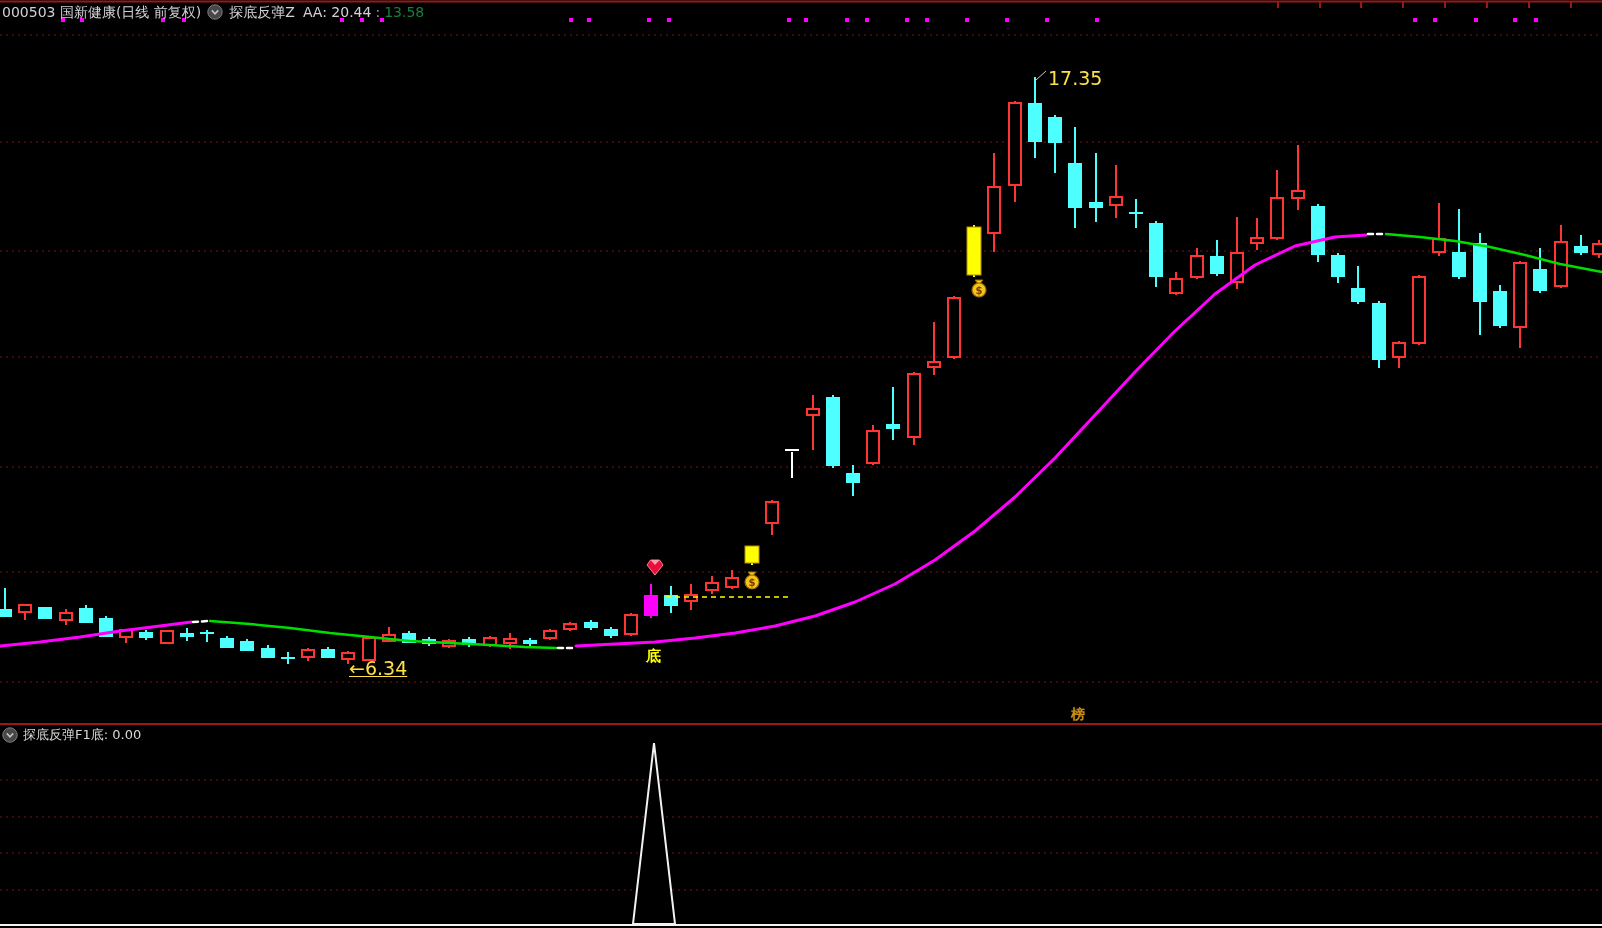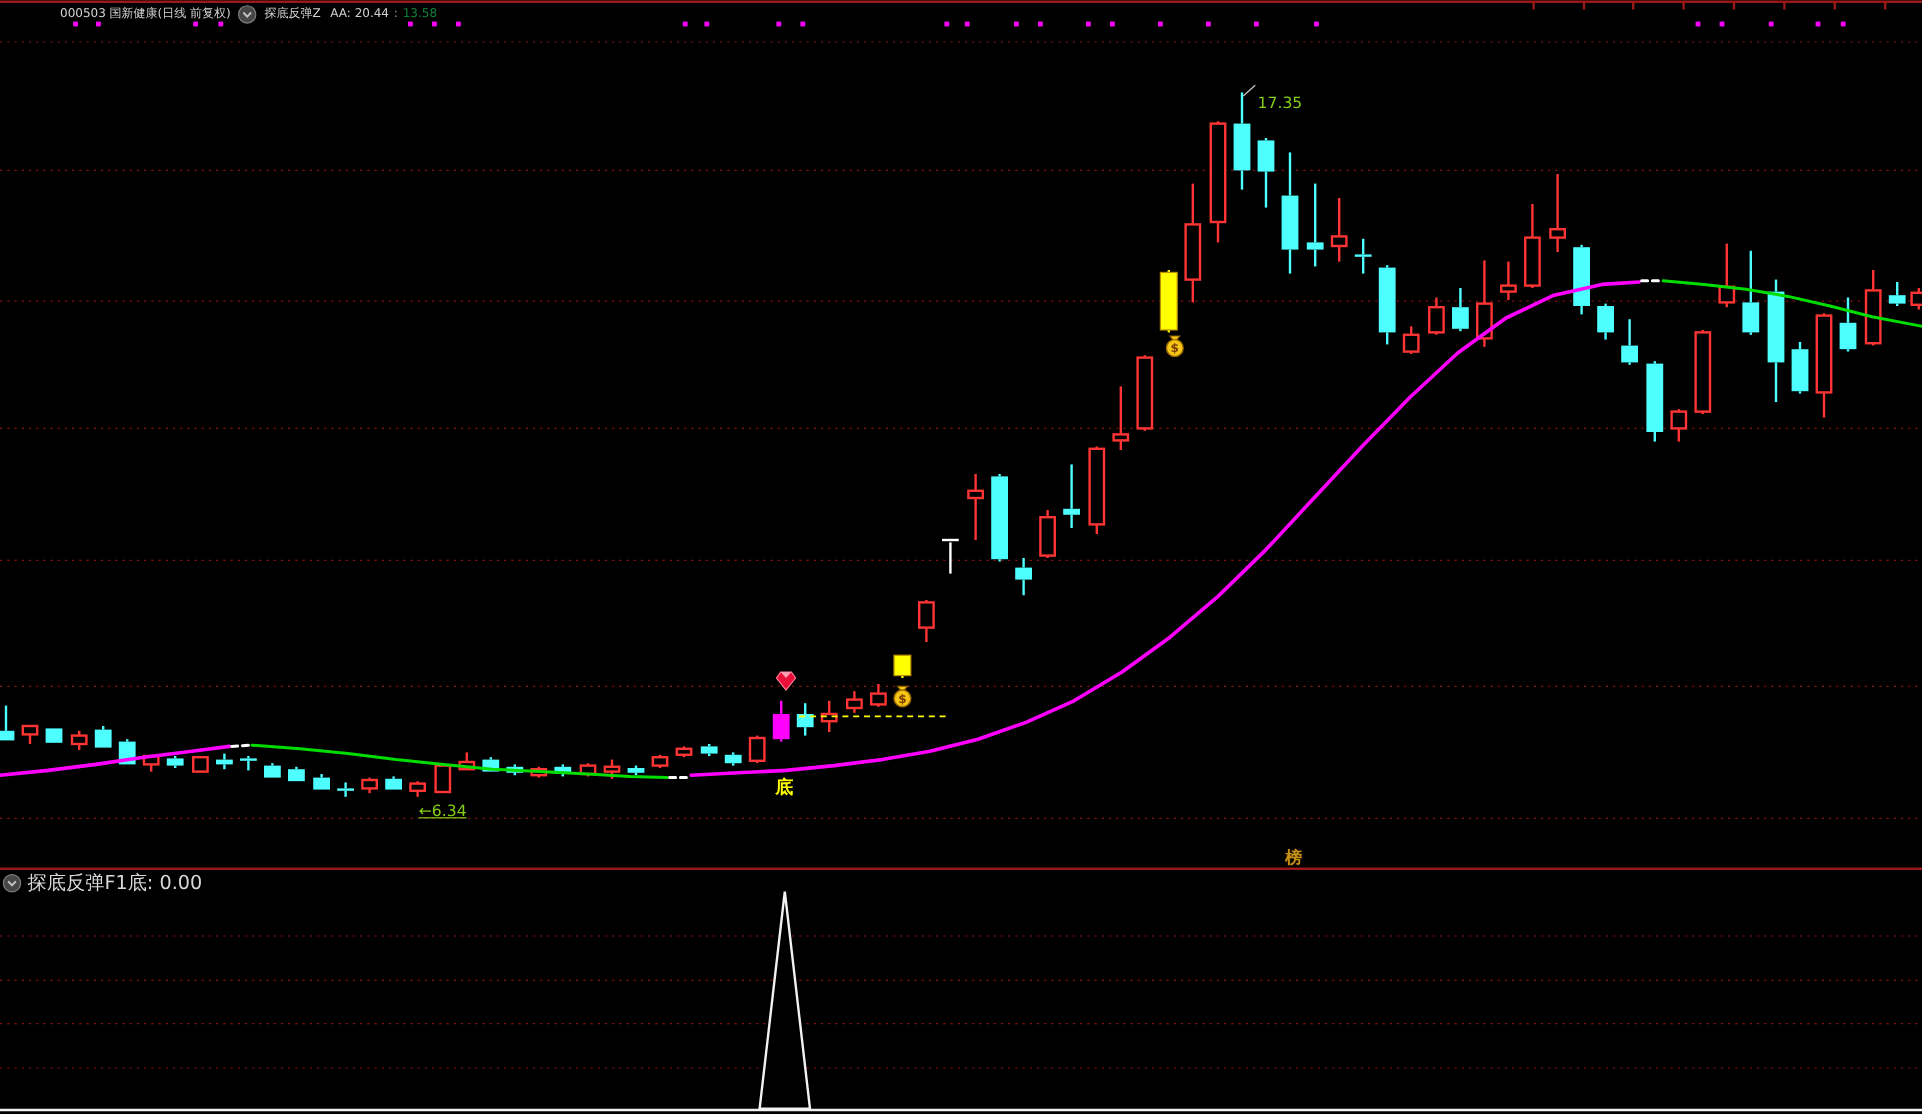--- a/index.html
+++ b/index.html
@@ -1,30 +1,30 @@
 <!DOCTYPE html>
 <html><head>
 <meta charset="utf-8">
 <style>
   html,body{margin:0;padding:0;background:#000;}
   #app{position:relative;width:1602px;height:928px;background:#000;overflow:hidden;
        font-family:"DejaVu Sans","Liberation Sans",sans-serif;}
   svg{display:block;}
   #chart-svg{position:absolute;left:0;top:0;}
   .hdr{position:absolute;left:2px;top:3px;height:18px;display:flex;align-items:center;
-       font-size:10px;line-height:18px;white-space:nowrap;z-index:5;margin-left:48px;}
+       font-size:14px;line-height:18px;white-space:nowrap;z-index:5;}
   .hdr .t-gray{color:#d2d2d2;}
   .hdr .t-dim{color:#9a9a9a;margin:0 4px;}
   .hdr .t-green{color:#15803d;}
   .circle-icon{margin:0 6px 0 6px;display:inline-flex;}
-  .subhdr{position:absolute;left:2px;top:727px;height:17px;display:flex;align-items:center;
-       font-size:16px;line-height:16px;white-space:nowrap;z-index:5;color:#d8d8d8;}
+  .subhdr{position:absolute;left:2px;top:727px;height:17px;display:flex;align-items:flex-start;
+       font-size:13px;line-height:16px;white-space:nowrap;z-index:5;color:#d8d8d8;}
   .subhdr .circle-icon{margin:0 5px 0 0;}
   .chart-label{position:absolute;z-index:4;white-space:nowrap;}
-  #peak-label,#low-label{color:#84cc16;font-size:13px;margin-top:12px;}
+  #peak-label,#low-label{color:#fde047;font-size:19px;}
   #bottom-signal{color:#ffff00;font-size:15px;font-weight:bold;}
   #rank-label{color:#c49114;font-size:14px;font-weight:bold;text-shadow:0 0 2px #3a1a00;}
 </style>
 </head>
 <body>
 
 <div id="app">
 
   <svg id="chart-svg" width="1602" height="928">
       <line x1="0" y1="35" x2="1602" y2="35" stroke="#8a1515" stroke-width="1" stroke-dasharray="2 4" opacity="0.9"></line>

